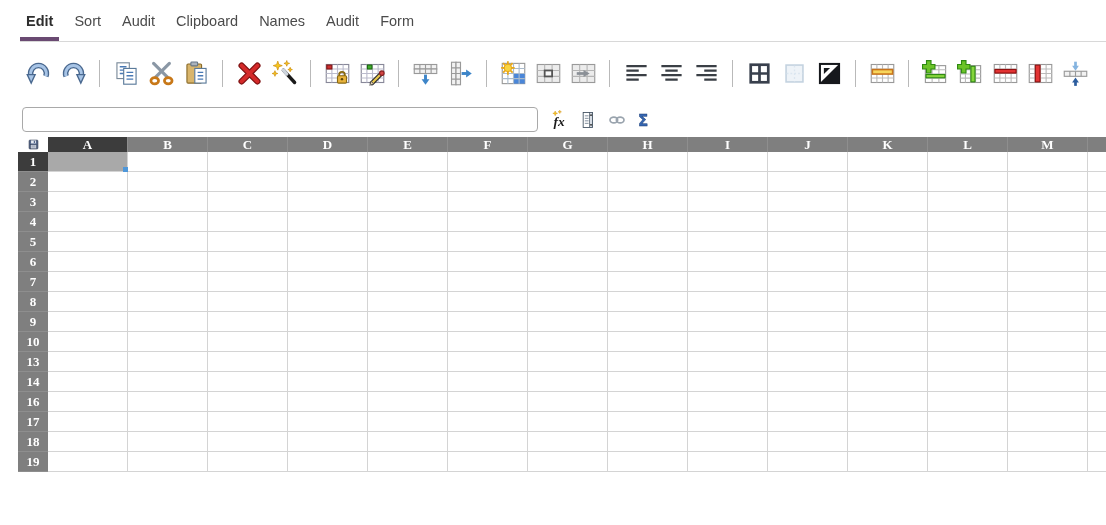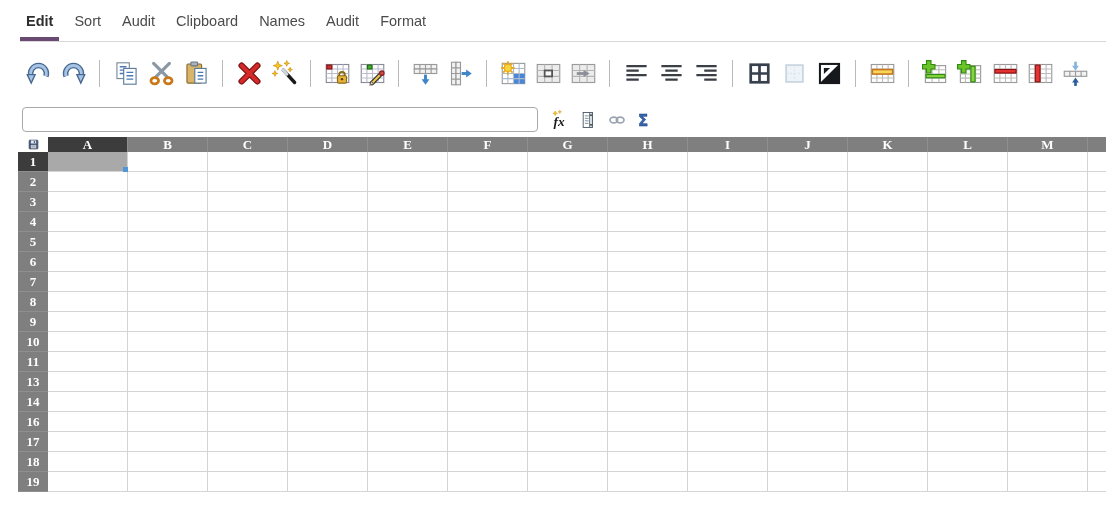--- a/index.html
+++ b/index.html
@@ -254,21 +254,21 @@
 </svg>
 
 <div class="app">
   <nav class="menubar">
       <div class="menu-item active">Edit</div>
       <div class="menu-item">Sort</div>
       <div class="menu-item">Audit</div>
       <div class="menu-item">Clipboard</div>
       <div class="menu-item">Names</div>
       <div class="menu-item">Audit</div>
-      <div class="menu-item">Format</div>
+      <div class="menu-item">Form</div>
     </nav>
   <div class="toolbar">
       <button class="tb-btn">
         <svg aria-hidden="true">
           <use href="#undo-icon"></use>
         </svg>
       </button>
       <button class="tb-btn">
         <svg aria-hidden="true">
           <use href="#redo-icon"></use>
@@ -616,37 +616,20 @@
           <div class="cell"></div>
           <div class="cell"></div>
           <div class="cell"></div>
           <div class="cell"></div>
           <div class="cell"></div>
           <div class="cell"></div>
           <div class="cell"></div>
           <div class="cell partial"></div>
         </div>
         <div class="grid-row">
-          <div class="row-h">11</div>
-          <div class="cell"></div>
-          <div class="cell"></div>
-          <div class="cell"></div>
-          <div class="cell"></div>
-          <div class="cell"></div>
-          <div class="cell"></div>
-          <div class="cell"></div>
-          <div class="cell"></div>
-          <div class="cell"></div>
-          <div class="cell"></div>
-          <div class="cell"></div>
-          <div class="cell"></div>
-          <div class="cell"></div>
-          <div class="cell partial"></div>
-        </div>
-        <div class="grid-row">
           <div class="row-h">13</div>
           <div class="cell"></div>
           <div class="cell"></div>
           <div class="cell"></div>
           <div class="cell"></div>
           <div class="cell"></div>
           <div class="cell"></div>
           <div class="cell"></div>
           <div class="cell"></div>
           <div class="cell"></div>

